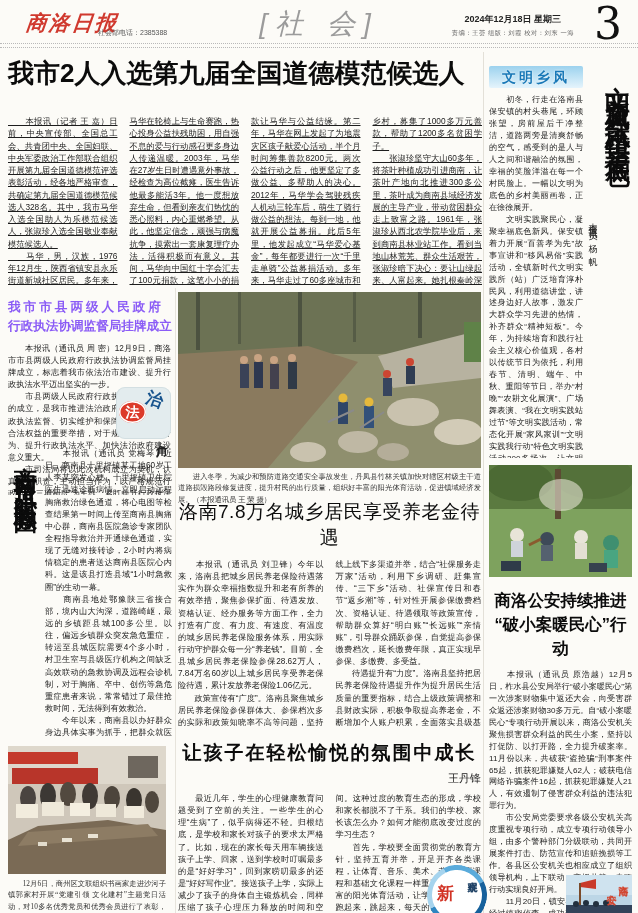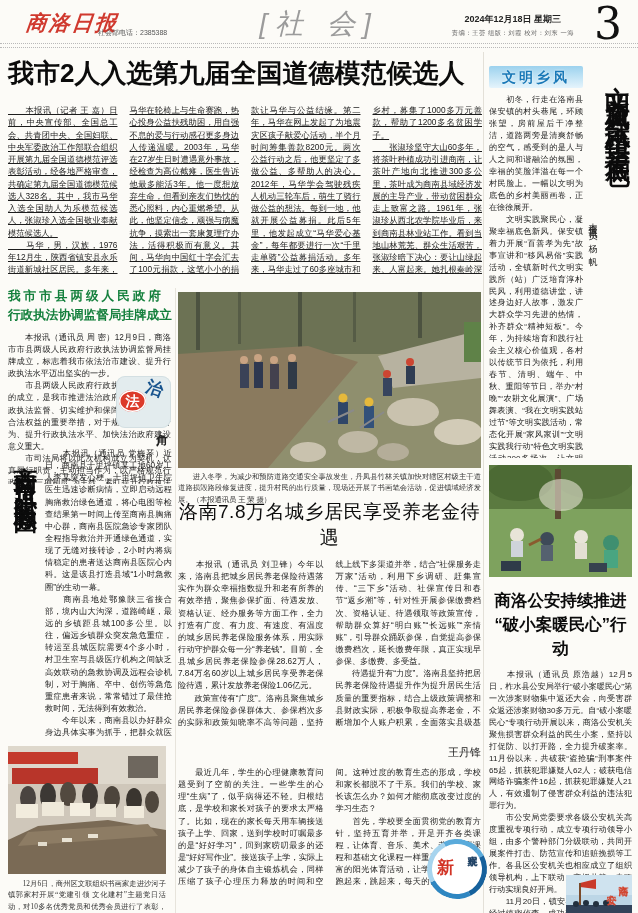--- a/index.html
+++ b/index.html
@@ -18,28 +18,28 @@
         font-family:"DejaVu Serif",serif;}
   .header-rule{position:absolute;left:0;top:43px;width:638px;height:3px;
         border-top:1px dotted #b9b9b9;border-bottom:1px dotted #b9b9b9;}
   
   .body{font-size:8.4px;line-height:1.48;text-align:justify;white-space:pre-line;
         overflow:hidden;color:#1d1d1d;}
   .caption{font-size:7.3px;line-height:1.55;text-align:justify;color:#333;
         font-family:"Liberation Serif",serif;white-space:pre-line;}
   
   .lead{position:absolute;left:8px;top:52px;width:474px;}
-  .lead h1{margin:4px 0 13px 0;font-size:26px;font-weight:bold;color:#0b0b0b;white-space:nowrap;}
+  .lead h1{margin:4px 0 24px 0;font-size:26px;font-weight:bold;color:#0b0b0b;white-space:nowrap;}
   .lead .body{height:178px;column-count:4;column-gap:12px;font-size:8.3px;text-decoration:underline;}
   
   .vsep1{position:absolute;left:483px;top:52px;height:861px;border-left:1px solid #e3e0d8;}
   .vsep2{position:absolute;left:175px;top:288px;height:625px;border-left:1px solid #e7e4dc;}
   
   .a2{position:absolute;left:8px;top:286px;width:163px;}
-  .a2 h2{margin:1px 0 7px 0;font-size:12.6px;font-weight:bold;line-height:1.5;color:#15803d;white-space:nowrap;}
+  .a2 h2{margin:12px 0 7px 0;font-size:12.6px;font-weight:bold;line-height:1.5;color:#8b5cf6;white-space:nowrap;}
   .a2 .hl1{letter-spacing:3px;display:block;}
   .a2 .hl2{letter-spacing:0;display:block;}
   .a2-wrap{position:relative;height:152px;overflow:hidden;}
   .a2-body{height:152px;font-size:8.2px;}
   .law-badge{position:absolute;right:0;top:44px;width:55px;height:52px;background:#e3ecee;
         border-radius:9px;z-index:2;box-shadow:0 0 0 1px #d3dfe2 inset;}
   .law-zhi{position:absolute;right:8px;top:1px;font-size:17px;font-weight:bold;color:#17538d;
         transform:rotate(20deg);}
   .law-fa{position:absolute;left:3px;top:14px;width:27px;height:22px;background:#dc3a2a;
         border-radius:50%;color:#fff;font-size:14px;font-weight:bold;text-align:center;line-height:22px;
@@ -209,32 +209,33 @@
           <circle cx="191" cy="110" r="4.5" fill="#e5b93c"></circle>
         <rect x="205" y="86" width="9" height="18" fill="#37455e"></rect>
           <circle cx="209" cy="82" r="4" fill="#cc4632"></circle>
         <rect x="228" y="74" width="9" height="18" fill="#2f3c52"></rect>
           <circle cx="232" cy="70" r="4" fill="#cc4632"></circle>
         <line x1="150" y1="130" x2="176" y2="118" stroke="#8a8a8a" stroke-width="2"></line>
         <line x1="182" y1="136" x2="206" y2="120" stroke="#8a8a8a" stroke-width="2"></line>
       </g>
     </svg>
   </div>
-  <div class="caption caption1">　　进入冬季，为减少和预防道路交通安全事故发生，丹凤县竹林关镇加快对辖区村级主干道道路损毁路段修复进度，提升村民的出行质量，现场还开展了书画笔会活动，促进镇域经济发展。（本报通讯员 王 荣 摄）</div>
+  <div class="caption caption1">　　进入冬季，为减少和预防道路交通安全事故发生，丹凤县竹林关镇加快对辖区村级主干道道路损毁路段修复进度，提升村民的出行质量，组织好丰富的阳光体育活动，促进镇域经济发展。（本报通讯员 王 荣 摄）</div>
 
   <div class="a4">
     <h2>洛南7.8万名城乡居民享受养老金待遇</h2>
     <div class="body a4-body">　　本报讯（通讯员 刘卫锋）今年以来，洛南县把城乡居民养老保险待遇落实作为群众幸福指数提升和老有所养的有效举措，聚焦参保扩面、待遇发放、资格认证、经办服务等方面工作，全力打造有广度、有力度、有速度、有温度的城乡居民养老保险服务体系，用实际行动守护群众每一分“养老钱”。目前，全县城乡居民养老保险参保28.62万人，7.84万名60岁以上城乡居民享受养老保险待遇，累计发放养老保险1.06亿元。
 　　政策宣传有“广度”。洛南县聚焦城乡居民养老保险参保群体大、参保档次多的实际和政策知晓率不高等问题，坚持线上线下多渠道并举，结合“社保服务走万家”活动，利用下乡调研、赶集宣传、“三下乡”活动、社保宣传日和春节“返乡潮”等，针对性开展参保缴费档次、资格认证、待遇领取等政策宣传，帮助群众算好“明白账”“长远账”“亲情账”，引导群众踊跃参保，自觉提高参保缴费档次，延长缴费年限，真正实现早参保、多缴费、多受益。
 　　待遇提升有“力度”。洛南县坚持把居民养老保险待遇提升作为提升居民生活质量的重要指标，结合上级政策调整和县财政实际，积极争取提高养老金，不断增加个人账户积累，全面落实县级基础养老金，确保养老保险待遇足额及时发放到群众手中。从今年1月1日起，城乡居民基本养老保险县级基础养老金每月增加5元；7月1日起，中央基础养老金增加20元，叠加县级基础养老金增加5元，每人每月共增加基础养老金30元，目前全县人均养老金每月达到192.12元，实现基础养老金“三连增”。
 　　业务经办有“深度”。洛南县始终把城乡居民养老保险业务经办作为“为民办实事”活动的重要内容，围绕参保扩面和待遇足额发放目标，加大业务经办流程再造，依托基层平台渠道，加强档案、资金管理，打通业务办理、资格认证、待遇领取等事项就近办理的“最后一公里”。同时，对特殊困难群体建立帮扶台账，对高龄、残疾等行动不便的特殊群体，上门开展帮办代办服务，让数据多跑路、群众少跑腿。今年全县共计办理社保业务28.62万人次，较上年增加1870人。
 　　资格认证有“温度”。洛南县把养老保险资格认证作为群众领取养老保险待遇的关键环节，健全制度机制，引导城乡居民待遇领取人员通过“陕西人社”APP进行线上自助认证，对不会操作智能手机的老年人，组织工作人员上门认证，高龄老人、特殊群体“一对一”帮办认证，用心用情打通认证服务“最后一米”。今年累计开展认证7.3万人，认证率达99.4%。</div>
   </div>
 
   <div class="a7">
+    <h2>让孩子在轻松愉悦的氛围中成长</h2>
     <div class="byline">王丹锋</div>
     <div class="a7-wrap">
       <div class="body a7-body">　　最近几年，学生的心理健康教育问题受到了空前的关注。一些学生的心理“生病”了，似乎病得还不轻。归根结底，是学校和家长对孩子的要求太严格了。比如，现在的家长每天用车辆接送孩子上学、回家，送到学校时叮嘱最多的是“好好学习”，回到家唠叨最多的还是“好好写作业”。接送孩子上学，实际上减少了孩子的身体自主锻炼机会，同样压缩了孩子心理压力释放的时间和空间。这种过度的教育生态的形成，学校和家长都脱不了干系。我们的学校、家长该怎么办？如何才能彻底改变过度的学习生态？
 　　首先，学校要全面贯彻党的教育方针，坚持五育并举，开足开齐各类课程，让体育、音乐、美术、劳动教育课程和基础文化课程一样重要。组织好丰富的阳光体育活动，让学生走出教室，跑起来，跳起来，每天的体育锻炼活动时间达到2小时，使学生眼里有光、学习有劲、身上有汗，减少“小眼镜”“小胖墩”“小驼背”。其次，教学生学会做人、学会共处、学会合作、学会感恩，从心理“阴影”中走出来，从烦恼、怨气中走出来，让校园成为团结向上、严肃活泼、充满诗意的地方，让“只要学不死，就往死里学”的氛围远离校园，还学生尊严，为学生健康成长负责。再次，家长要学会当好家长，先端正自己的世界观、人生观、价值观，然后给孩子讲明做人做事的道理，让他们懂礼仪、不攀比、品德好、身体好，在养育孩子过程中，让他们接受传统教育、吃苦耐劳教育、独立生活教育，不能只盯着孩子的学习成绩这一件事情，把孩子当成学习的机器。
 　　学校和家庭都要认真落实“双减”政策（减轻义务教育阶段学生作业负担，减轻校外培训负担）和“五项管理”（作业、睡眠、手机、读物和体质管理）要求，让学生健康快乐地成长。</div>
       <div class="xin-badge">
         <div class="xin-inner">
           <span class="xin-char">新</span>
           <span class="guancha-char">观察</span>
         </div>

